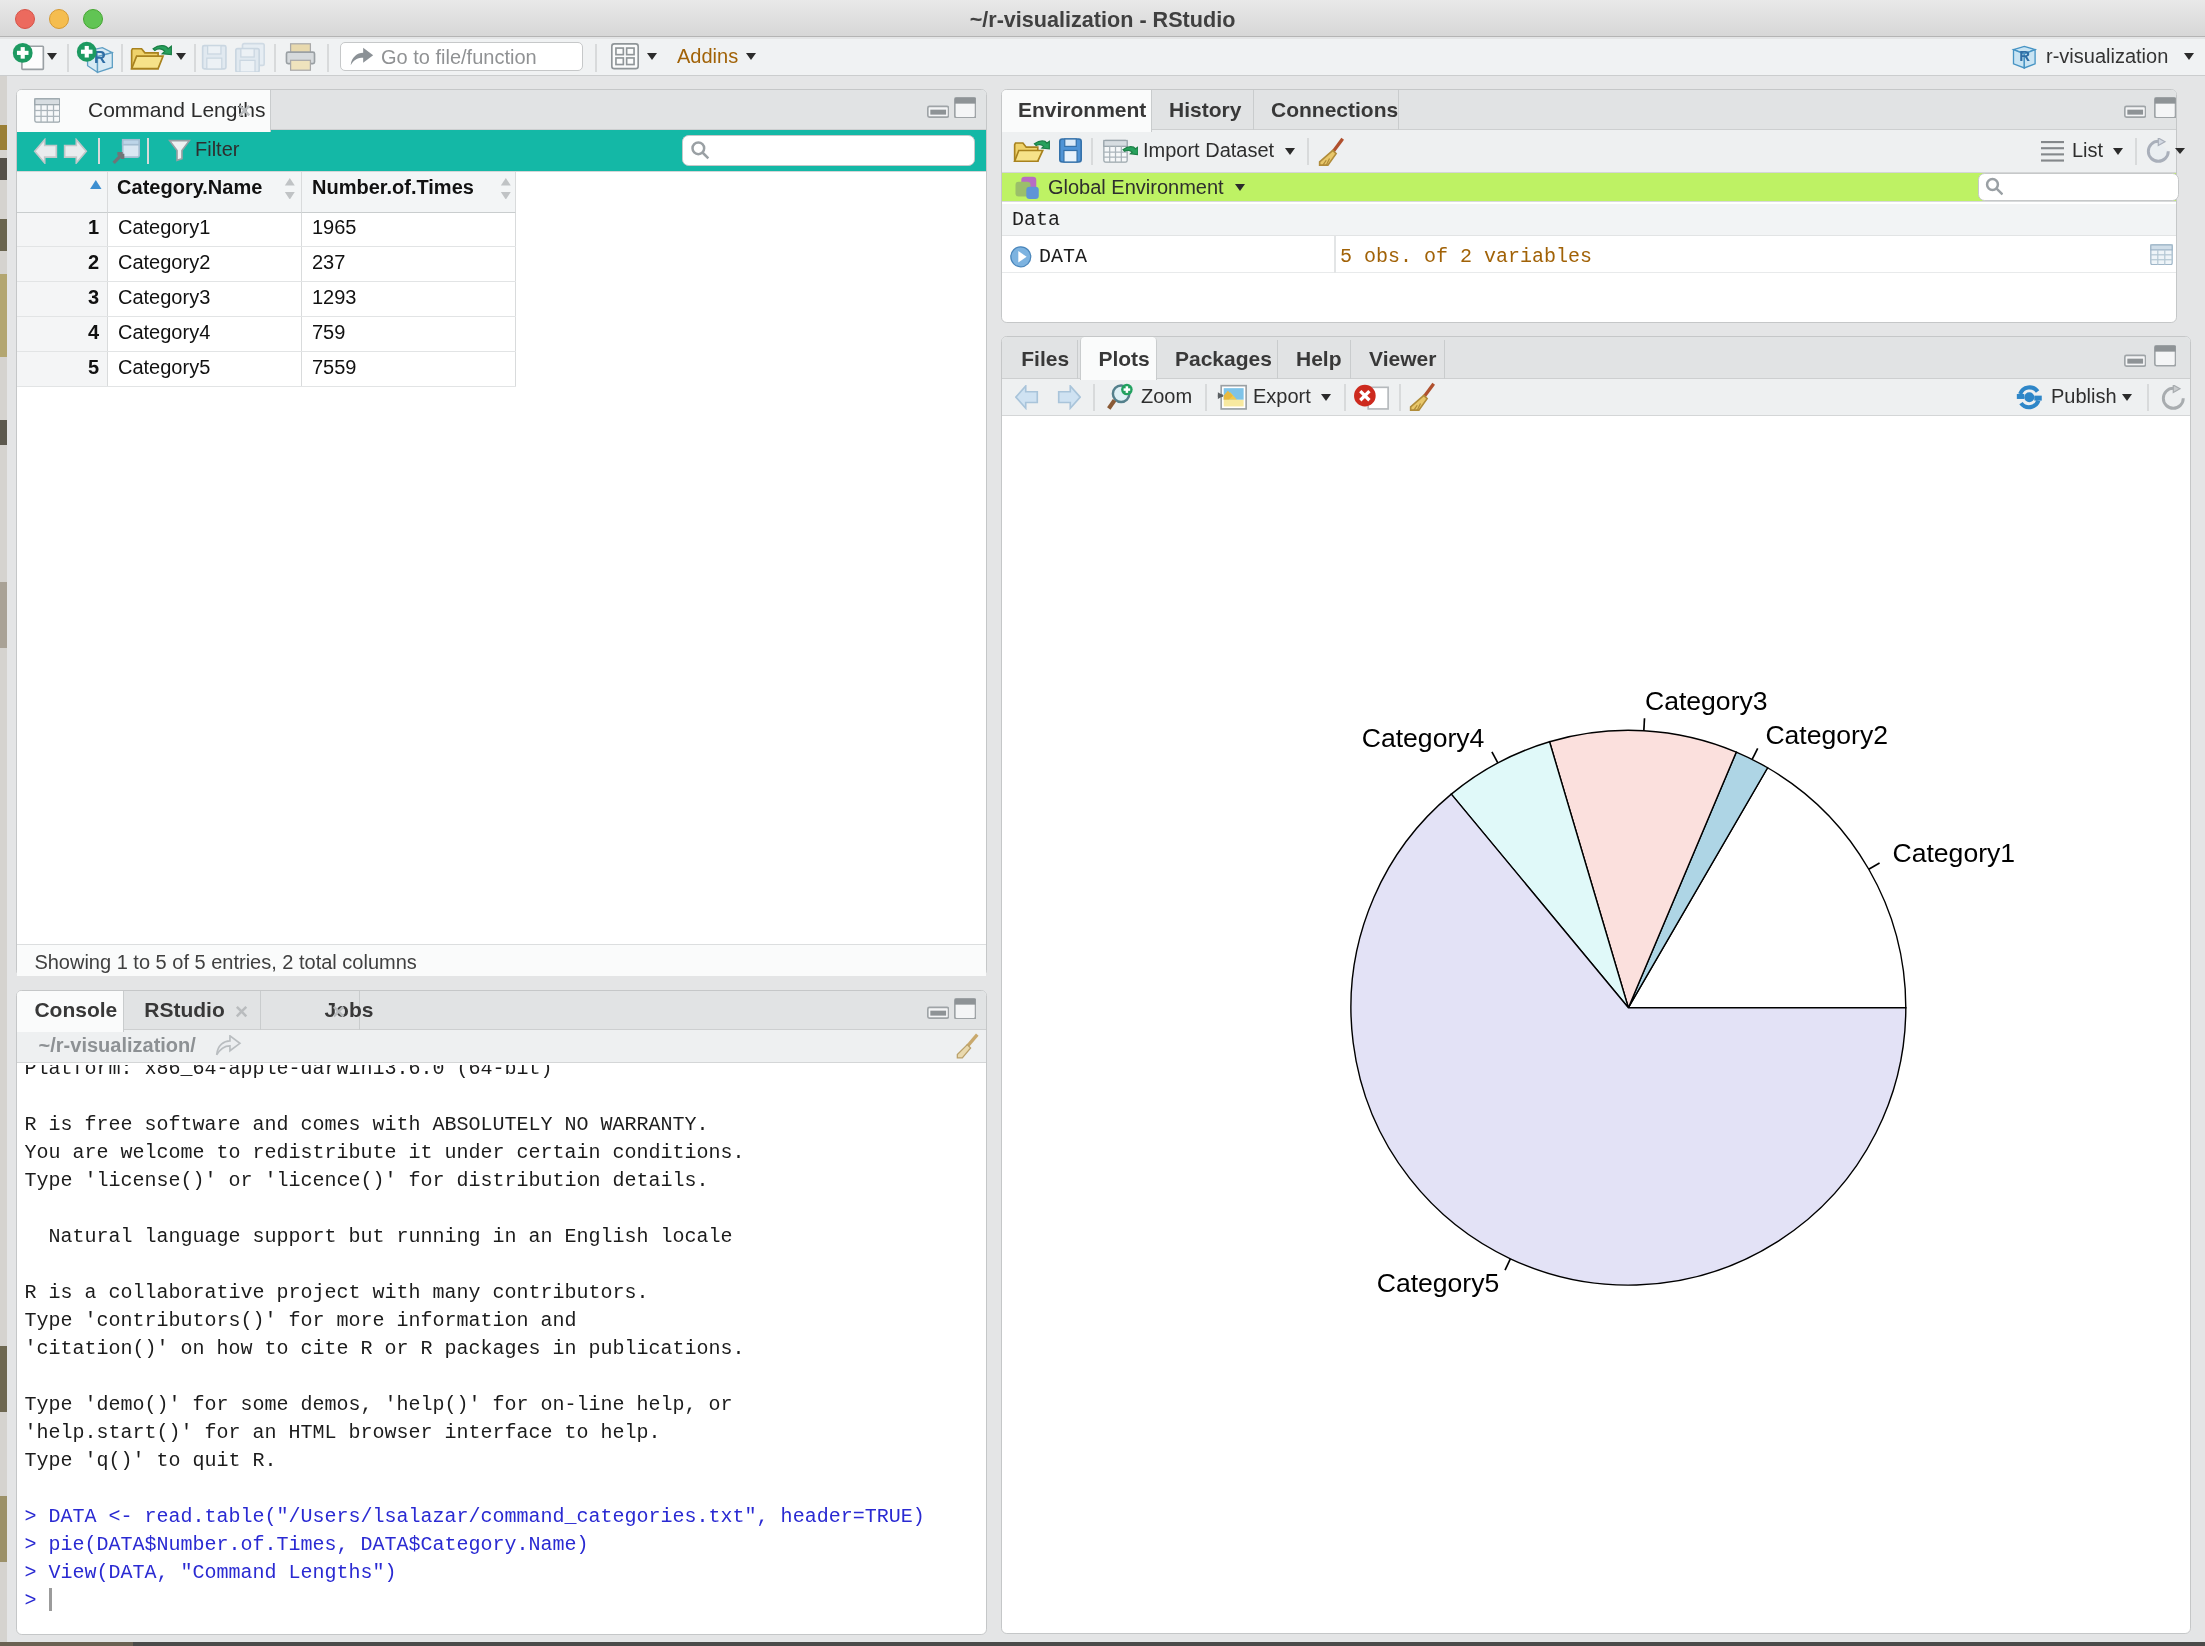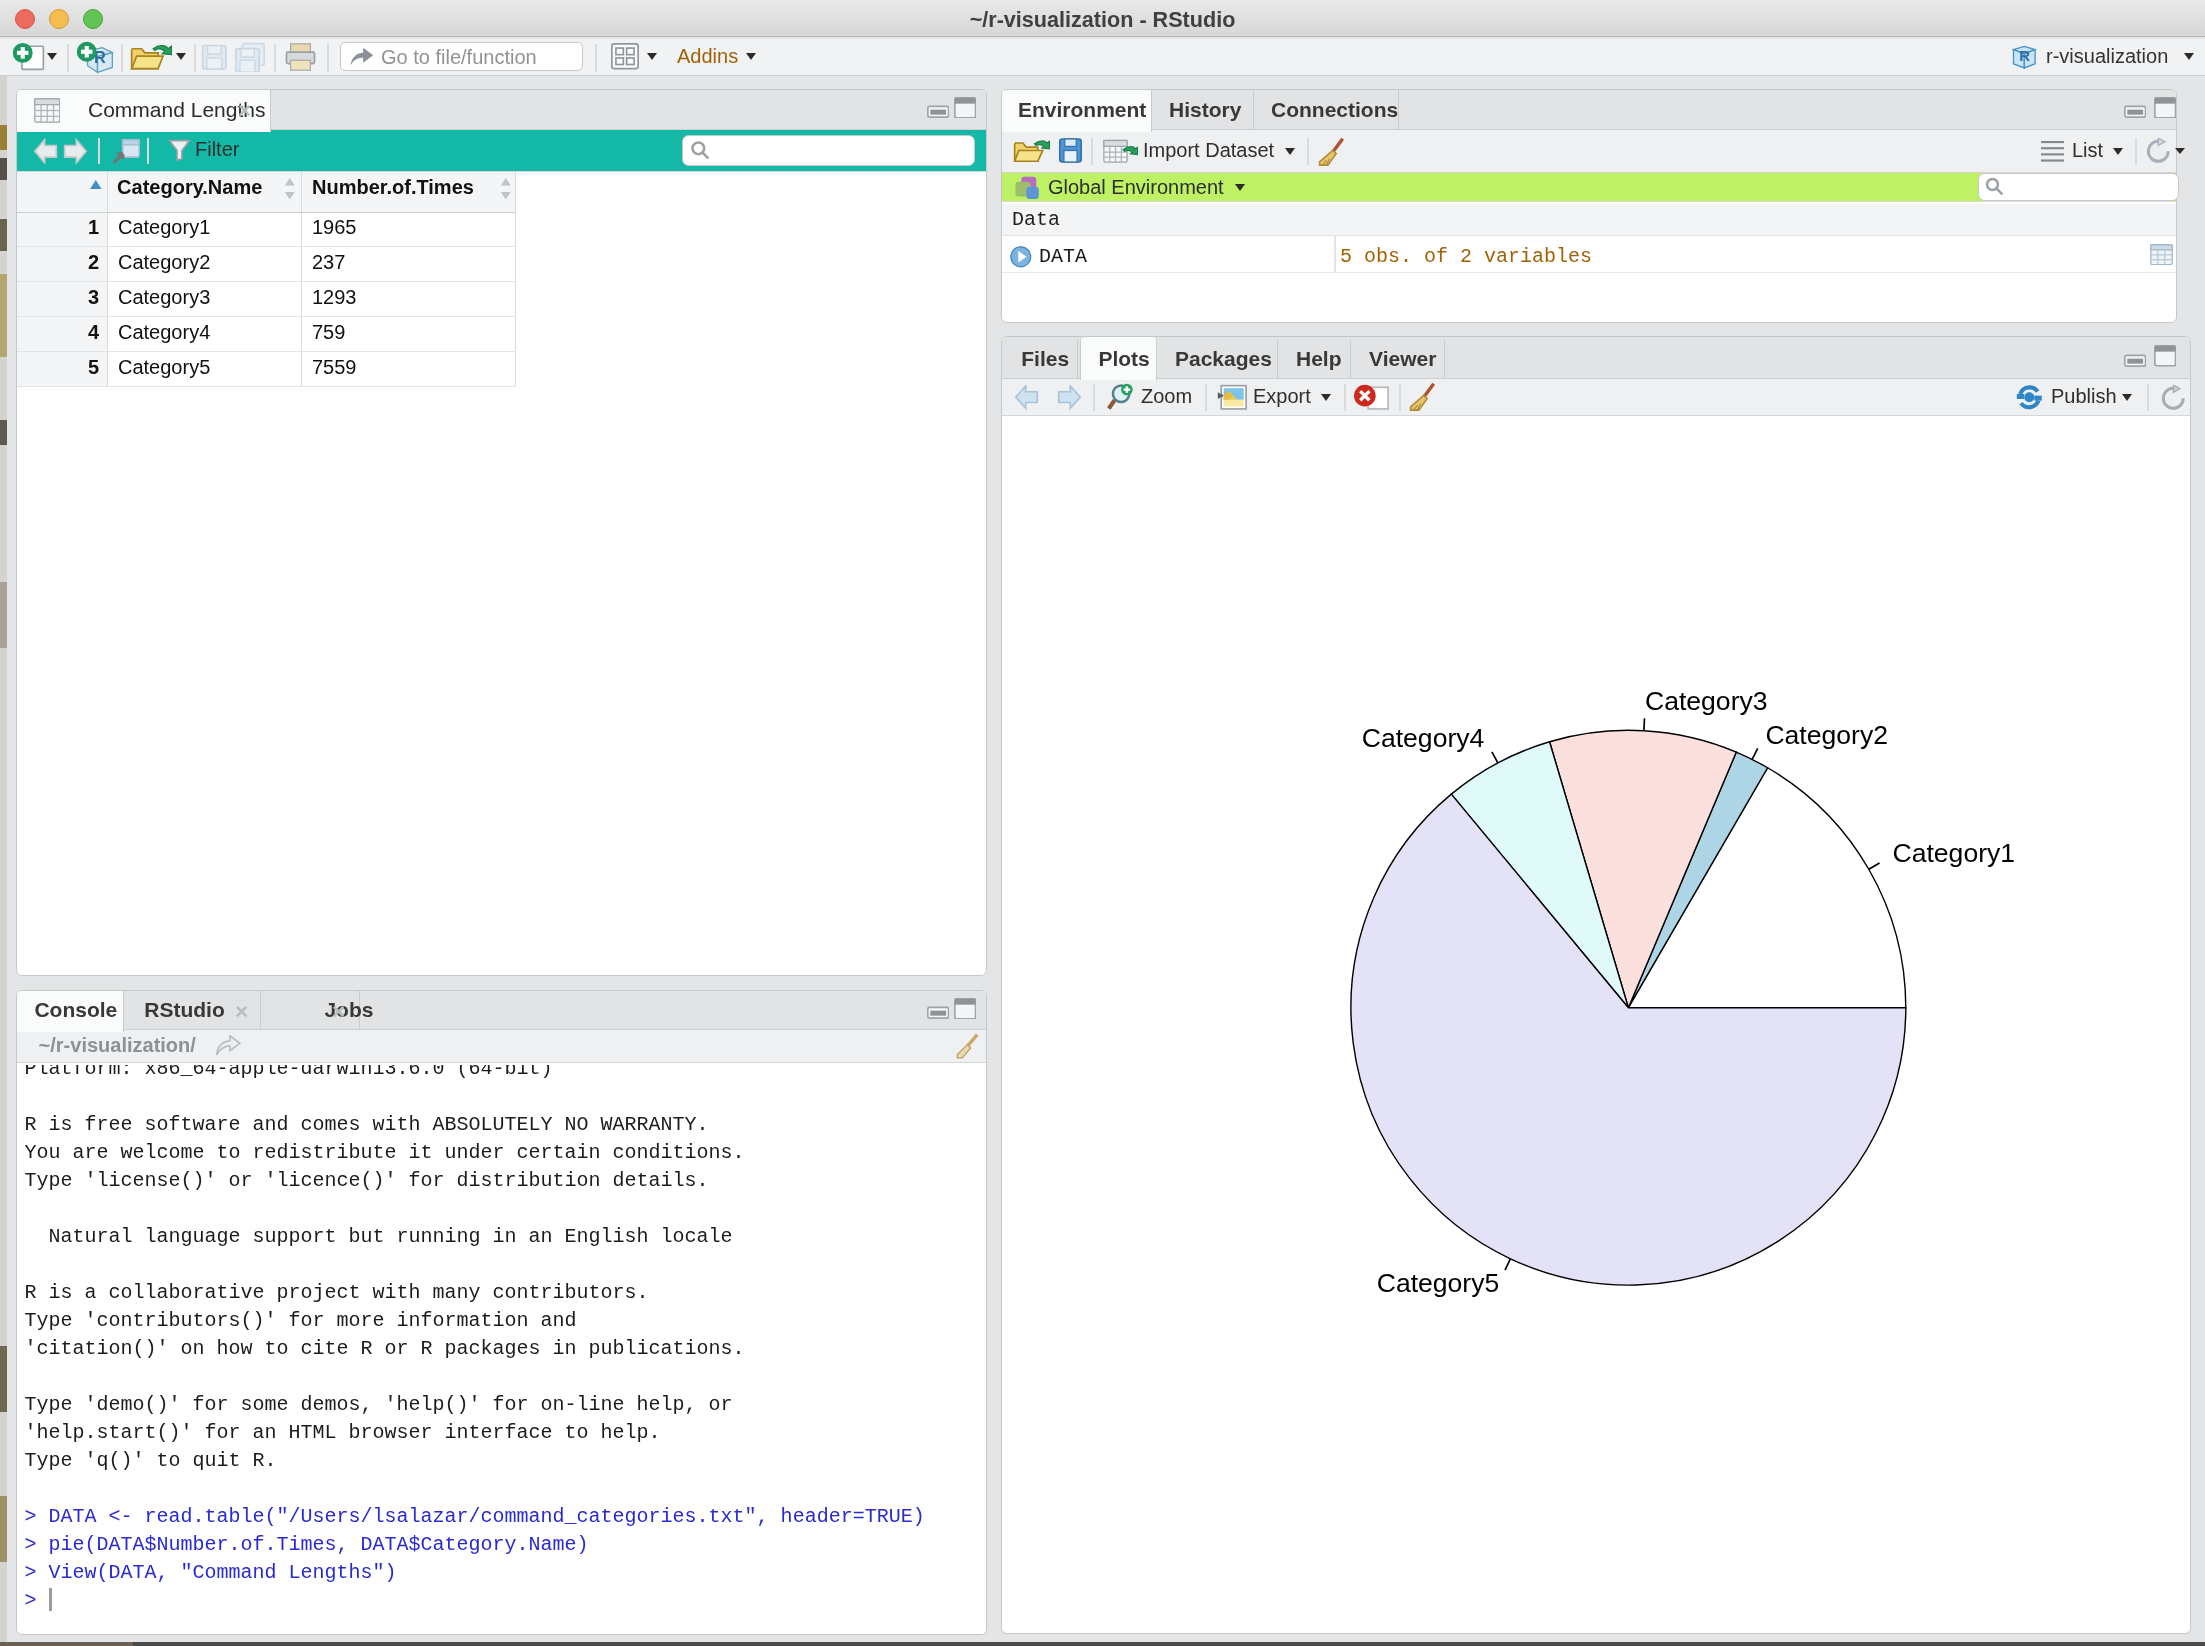--- a/index.html
+++ b/index.html
@@ -219,20 +219,23 @@
       <div class="abs" style="left:101px;top:114px;">Category3</div>
       <div class="abs" style="left:101px;top:149px;">Category4</div>
       <div class="abs" style="left:101px;top:184px;">Category5</div>
       <div class="abs" style="left:295px;top:44px;">1965</div>
       <div class="abs" style="left:295px;top:79px;">237</div>
       <div class="abs" style="left:295px;top:114px;text-align:center;">1293</div>
       <div class="abs" style="left:295px;top:149px;">759</div>
       <div class="abs" style="left:295px;top:184px;">7559</div>
     </div>
 
+    <div class="abs" style="left:0;top:854px;width:100%;height:32px;background:#fafbfb;border-top:1.7px solid #dcdedf;">
+      <div class="abs" style="left:17.4px;top:5.8px;font-size:20px;color:#404040;">Showing 1 to 5 of 5 entries, 2 total columns</div>
+    </div>
   </div>
 
   <div class="pane" id="p-console" style="left:16px;top:990px;width:971px;height:645px;">
     <div class="tabstrip" style="height:39px;">
       <div class="tab active" style="left:0;top:0;width:107px;height:41px;border-right:1.7px solid #c9cccd;border-radius:4.2px 0 0 0;">
         <div class="abs" style="left:17.4px;top:6.6px;font-size:21px;">Console</div>
       </div>
       <div class="tab" style="left:109px;top:0;width:135px;height:39px;border-right:1.7px solid #c9cccd;">
         <div class="abs" style="left:18.3px;top:6.6px;font-size:21px;">RStudio</div>
         <div class="abs" style="left:109px;top:7.5px;font-size:22.4px;color:#b9bcbe;">×</div>

